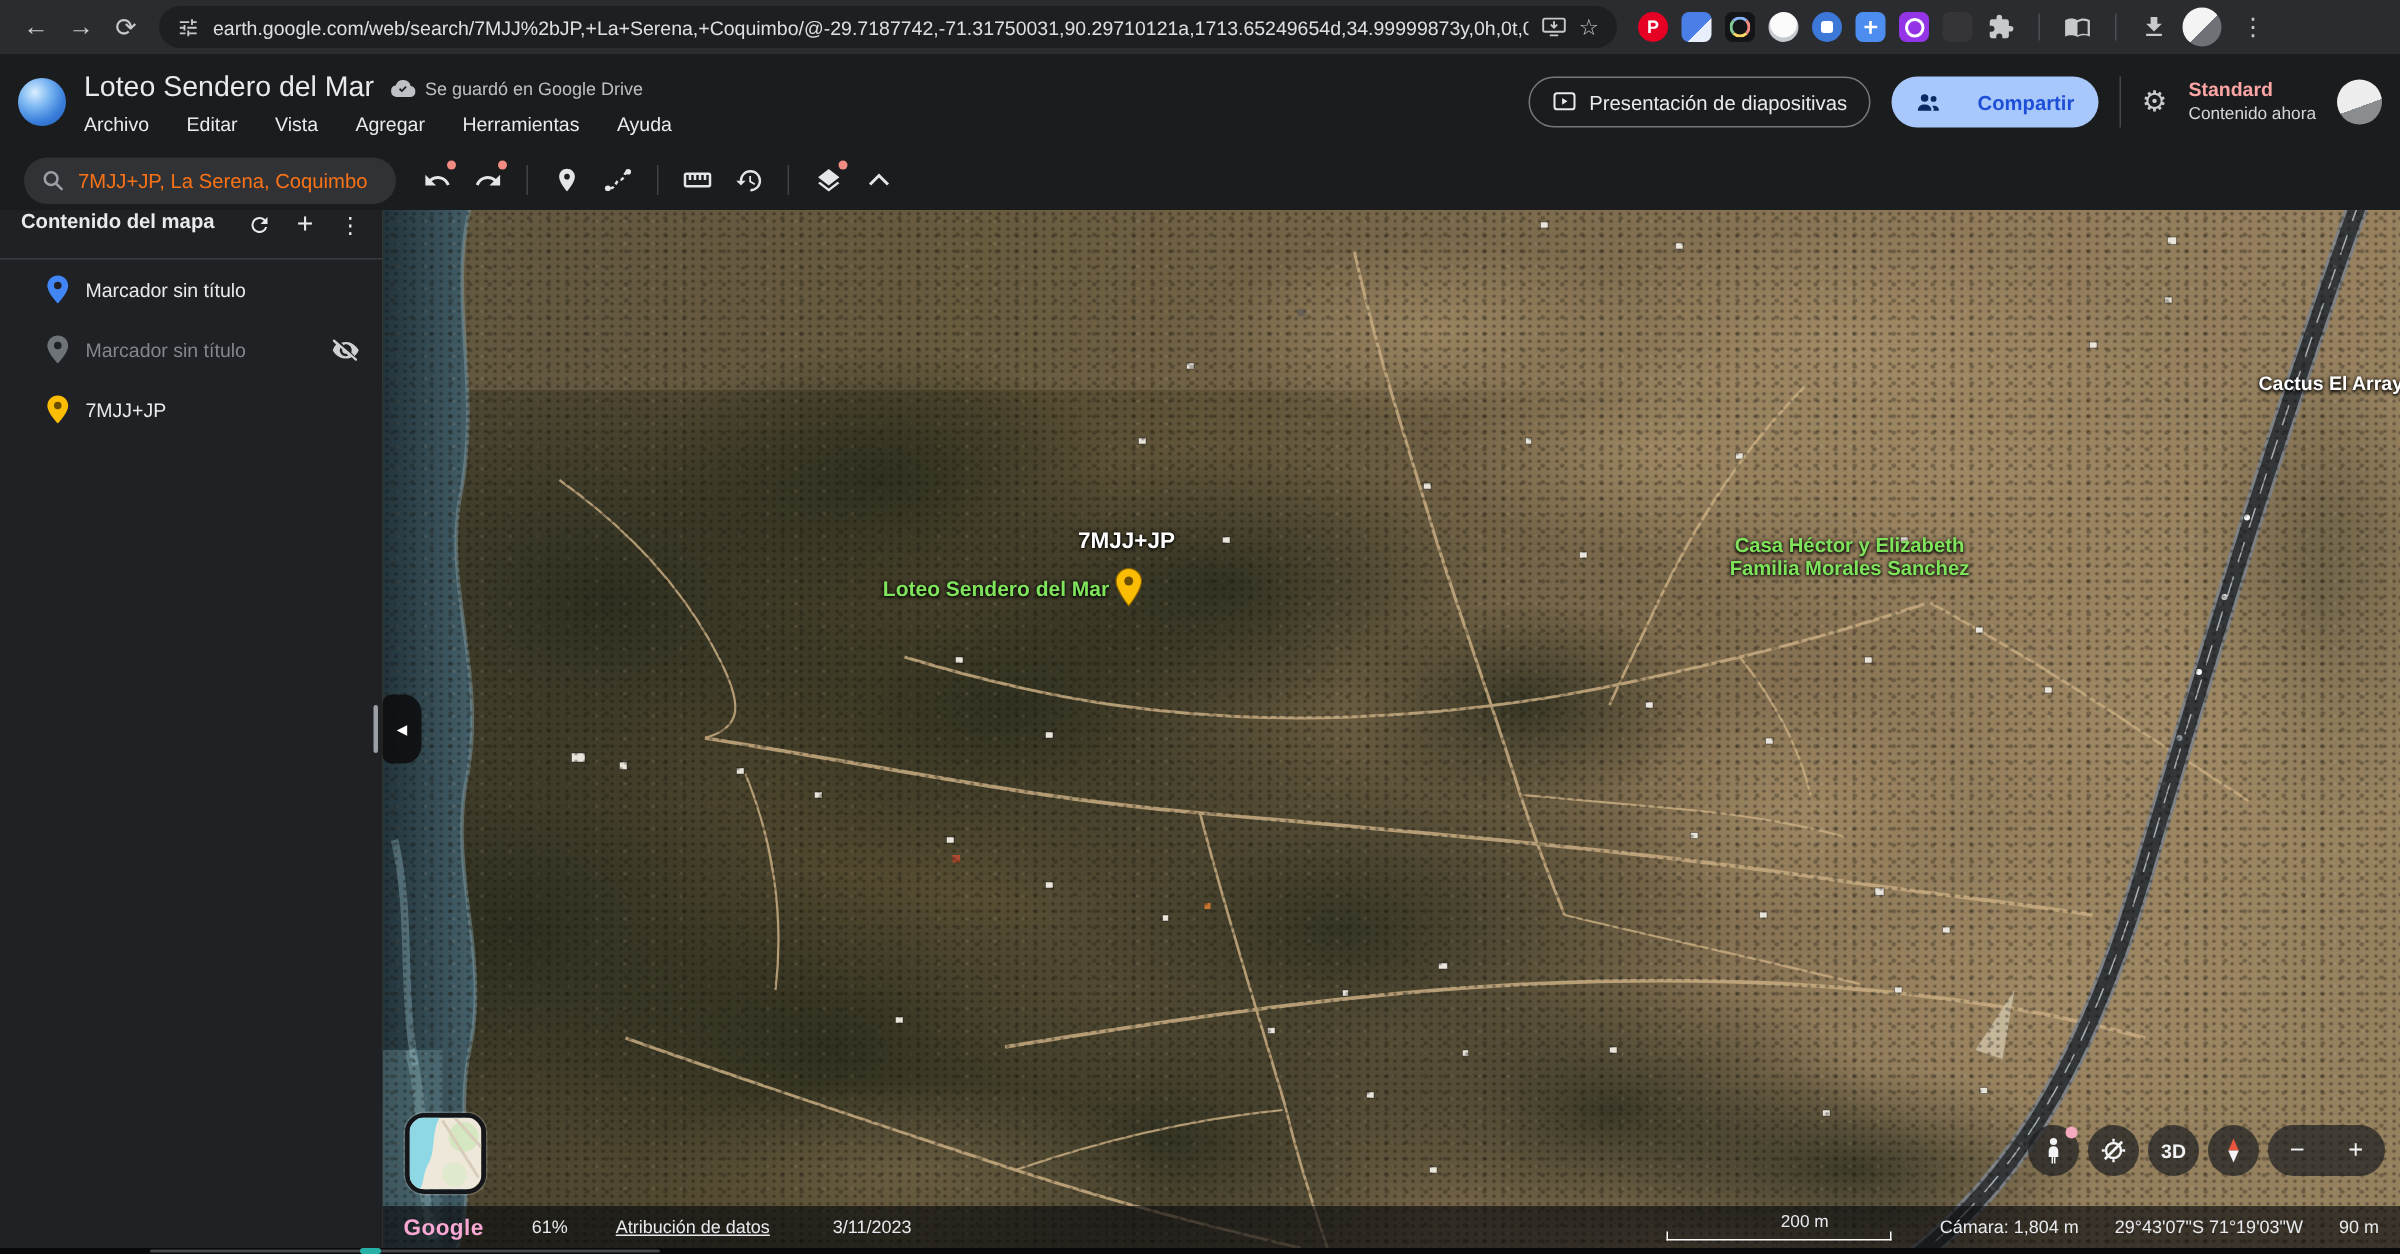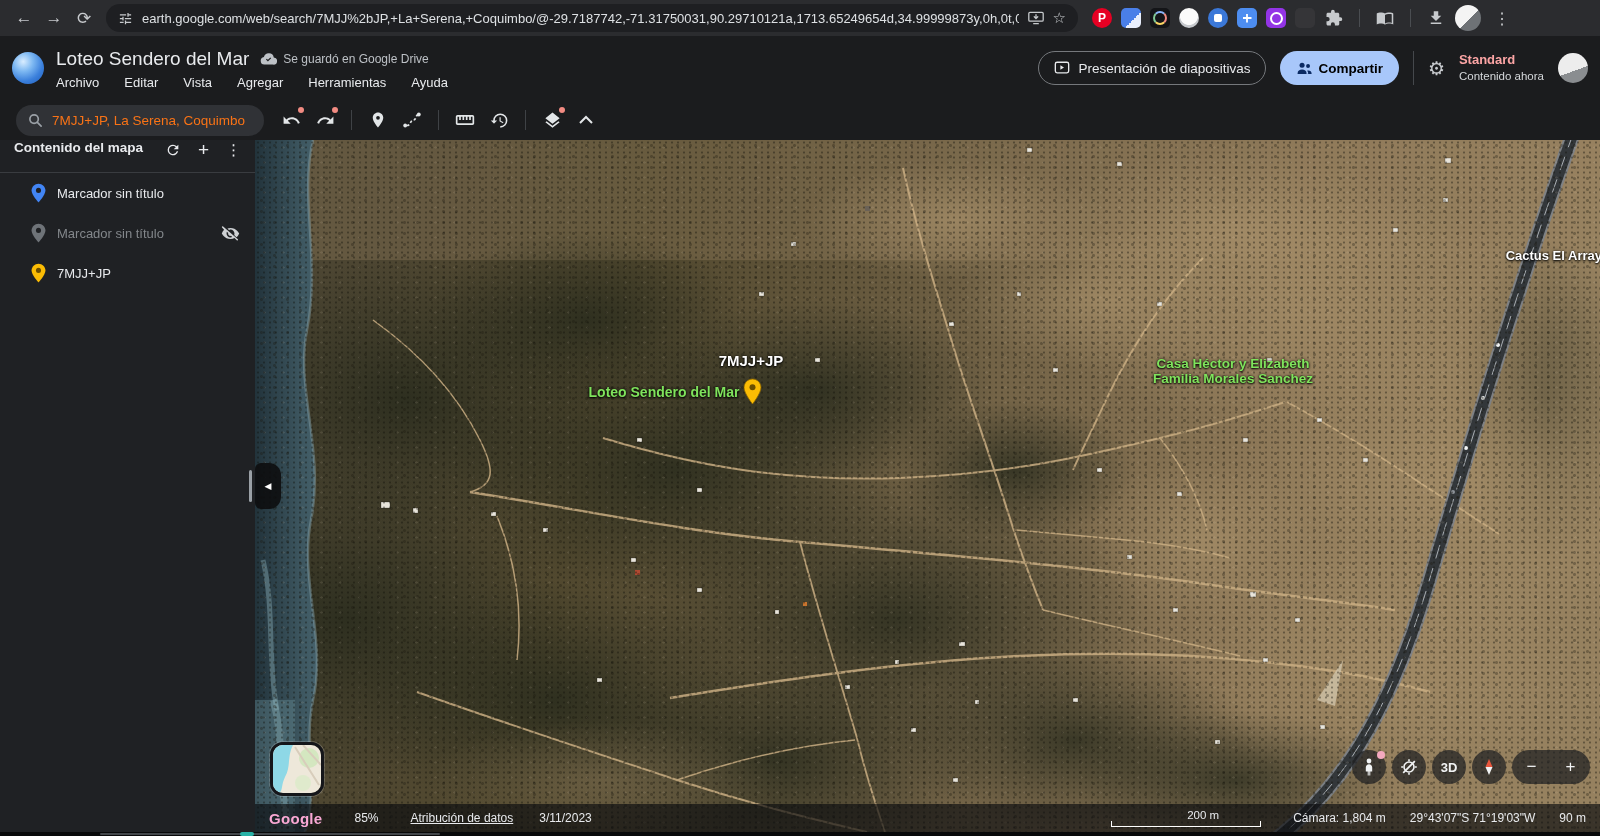--- a/index.html
+++ b/index.html
@@ -46,22 +46,22 @@
         background:radial-gradient(circle at 35% 30%,#d9edff 0%,#7db8f2 32%,#3a7fdb 64%,#1f5cb8 100%);}
   .head-text{display:flex;flex-direction:column;margin-left:12px;justify-content:center;}
   .title-row{display:flex;align-items:center;gap:11px;height:26px;}
   .doc-title{font-size:19px;color:#e8eaed;white-space:nowrap;}
   .saved{display:flex;align-items:center;gap:6px;color:#bdc1c6;font-size:12px;white-space:nowrap;}
   .menu-row{display:flex;gap:25px;margin-top:3px;font-size:13px;color:#e8eaed;}
   .menu-item{cursor:default;}
   .header-right{margin-left:auto;display:flex;align-items:center;gap:14px;margin-right:12px;}
   .btn-outline{height:34px;border:1px solid #75787c;border-radius:18px;display:flex;align-items:center;
                gap:9px;padding:0 15px;color:#e8eaed;font-size:13.5px;white-space:nowrap;background:transparent;justify-content:space-between;}
-  .btn-filled{height:34px;border-radius:18px;background:#a8c7fa;color:#000000;display:flex;align-items:center;
-              gap:5px;padding:0 16px;font-size:13.5px;font-weight:600;white-space:nowrap;border:none;}
+  .btn-filled{height:34px;border-radius:18px;background:#a8c7fa;color:#1d4ed8;display:flex;align-items:center;
+              gap:24px;padding:0 16px;font-size:13.5px;font-weight:600;white-space:nowrap;border:none;}
   .v-div{width:1px;height:34px;background:#45484c;}
   .gear{font-size:19px;color:#c8cbcf;}
   .plan{display:flex;flex-direction:column;line-height:1.3;}
   .plan-name{font-size:13px;font-weight:700;color:#fca5a5;}
   .plan-action{font-size:11.5px;color:#d4d7da;}
   .avatar-earth{width:30px;height:30px;border-radius:50%;
         background:linear-gradient(160deg,#ededed 0 58%,#8a8d90 58%);}
 
   
   .search-row{position:absolute;top:100px;left:0;width:1600px;height:40px;background:#1b1c1e;
@@ -114,21 +114,21 @@
   .zoom-pill{width:78px;height:34px;border-radius:17px;background:rgba(30,32,35,.72);display:flex;
              align-items:center;color:#f1f3f4;font-size:17px;}
   .zoom-half{flex:1;text-align:center;}
 
   
   .statusbar{position:absolute;left:0;right:0;bottom:0;height:28px;background:rgba(10,12,15,.66);
              display:flex;align-items:center;color:#e8eaed;font-size:12px;padding:0 14px;}
   .brand{font-size:15px;font-weight:700;letter-spacing:.3px;color:#f9a8d4;}
   .sb-zoomlvl{margin-left:32px;}
   .sb-attr{margin-left:32px;text-decoration:underline;}
-  .sb-date{margin-left:26px;text-align:center;}
+  .sb-date{margin-left:42px;text-align:center;}
   .sb-right{margin-left:auto;display:flex;align-items:center;gap:24px;}
   .scalebox{display:flex;flex-direction:column;align-items:flex-end;width:150px;margin-right:8px;}
   .scale-label{font-size:11.5px;line-height:12px;padding-right:42px;}
   .scale-line{width:150px;height:6px;border-left:1.5px solid #fff;border-right:1.5px solid #fff;
               border-bottom:1.5px solid #fff;}
 
   
   .panel-grip{position:absolute;left:249px;top:470px;width:3px;height:32px;background:#9aa0a6;
               border-radius:2px;z-index:5;}
   .panel-tab{position:absolute;left:255px;top:463px;width:26px;height:46px;background:rgba(12,13,14,.88);
@@ -536,21 +536,21 @@
         </svg>
       </div>
       <div class="zoom-pill">
         <span class="zoom-half">−</span>
         <span class="zoom-half">+</span>
       </div>
     </div>
 
     <div class="statusbar">
       <span class="brand">Google</span>
-      <span class="sb-zoomlvl">85%</span>
+      <span class="sb-zoomlvl">61%</span>
       <span class="sb-attr">Atribución de datos</span>
       <span class="sb-date">3/11/2023</span>
       <div class="sb-right">
         <div class="scalebox">
           <span class="scale-label">200 m</span>
           <div class="scale-line"></div>
         </div>
         <span>Cámara: 1,804 m</span>
         <span>29°43'07"S 71°19'03"W</span>
         <span>90 m</span>

